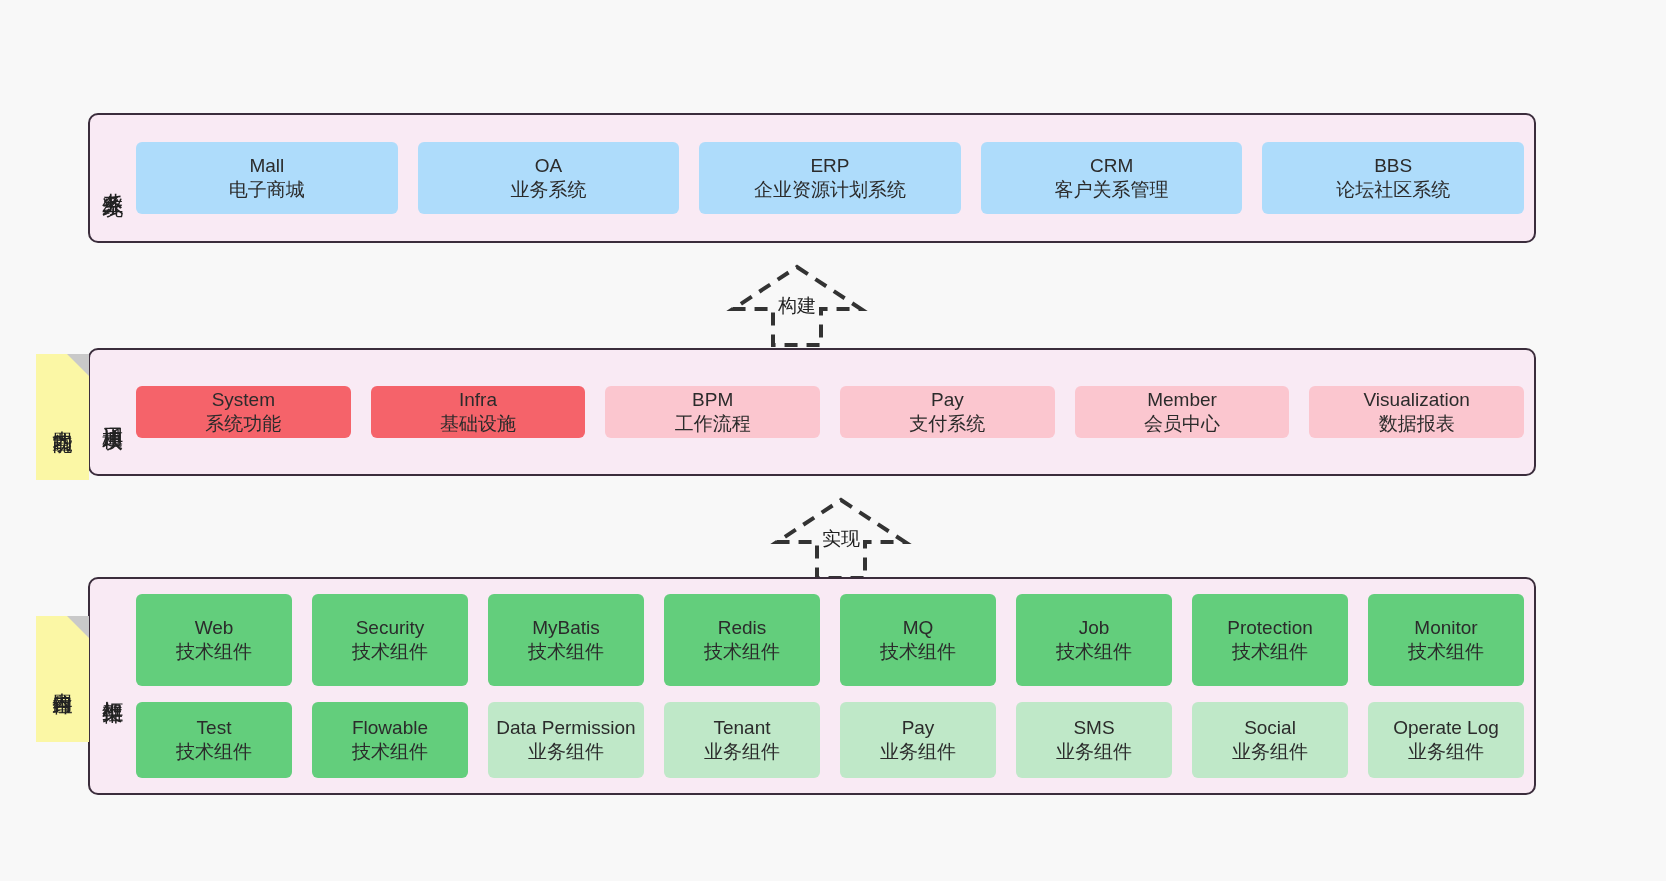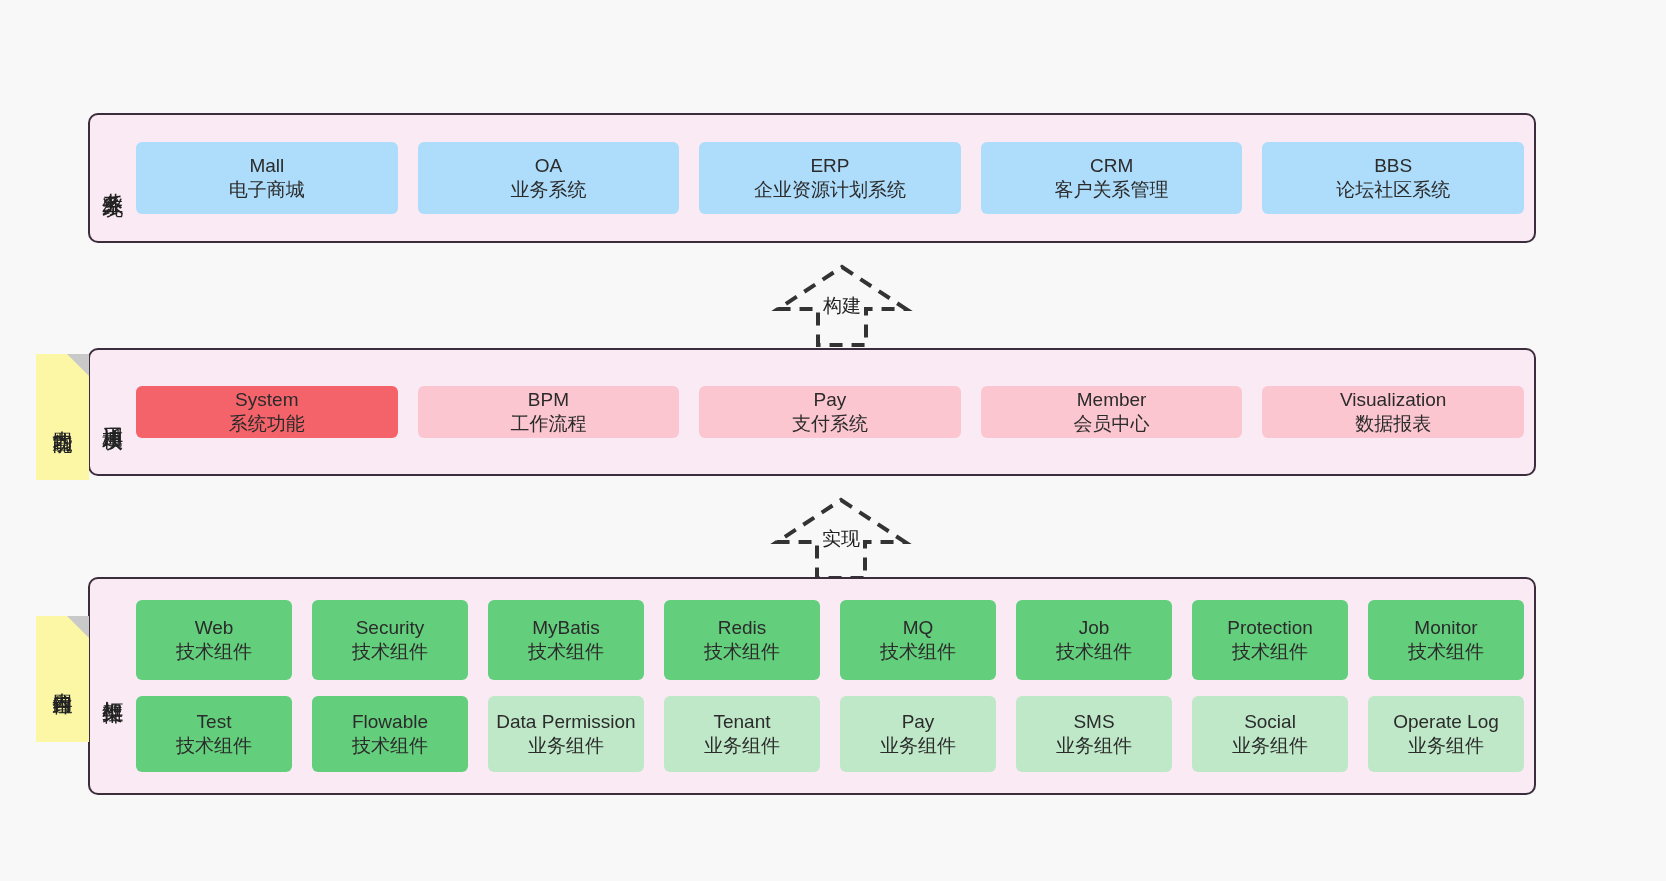--- a/index.html
+++ b/index.html
@@ -147,35 +147,39 @@
           <span class="cn">客户关系管理</span>
         </div>
         <div class="card c-blue">
           <span class="en">BBS</span>
           <span class="cn">论坛社区系统</span>
         </div>
       </div>
     </div>
   </div>
 
-  <div class="arrow" style="left:776px; top:263px; width:132px; height:84px;">
+  <div class="arrow" style="left:731px; top:263px; width:132px; height:84px;">
     <svg width="132" height="84" viewBox="0 0 132 84">
       <path d="M 66 4 L 130 46 L 90 46 L 90 82 L 42 82 L 42 46 L 2 46 Z" fill="none" stroke="#333333" stroke-width="4" stroke-dasharray="13,9" stroke-linejoin="miter"></path>
     </svg>
     <span class="arrow-label">构建</span>
   </div>
 
   <div class="layer" style="left:88px; top:348px; width:1448px; height:128px;">
     <div class="layer-title">通用模块</div>
     <div class="layer-body">
       <div class="row" style="height:52px;">
         <div class="card c-red">
           <span class="en">System</span>
           <span class="cn">系统功能</span>
         </div>
+        <div class="card c-red">
+          <span class="en">Infra</span>
+          <span class="cn">基础设施</span>
+        </div>
         <div class="card c-pink">
           <span class="en">BPM</span>
           <span class="cn">工作流程</span>
         </div>
         <div class="card c-pink">
           <span class="en">Pay</span>
           <span class="cn">支付系统</span>
         </div>
         <div class="card c-pink">
           <span class="en">Member</span>
@@ -197,21 +201,21 @@
   <div class="arrow" style="left:775px; top:496px; width:132px; height:84px;">
     <svg width="132" height="84" viewBox="0 0 132 84">
       <path d="M 66 4 L 130 46 L 90 46 L 90 82 L 42 82 L 42 46 L 2 46 Z" fill="none" stroke="#333333" stroke-width="4" stroke-dasharray="13,9" stroke-linejoin="miter"></path>
     </svg>
     <span class="arrow-label">实现</span>
   </div>
 
   <div class="layer" style="left:88px; top:577px; width:1448px; height:218px;">
     <div class="layer-title">框架组件</div>
     <div class="layer-body">
-      <div class="row" style="height:80px;">
+      <div class="row" style="height:92px;">
         <div class="card c-green">
           <span class="en">Web</span>
           <span class="cn">技术组件</span>
         </div>
         <div class="card c-green">
           <span class="en">Security</span>
           <span class="cn">技术组件</span>
         </div>
         <div class="card c-green">
           <span class="en">MyBatis</span>

